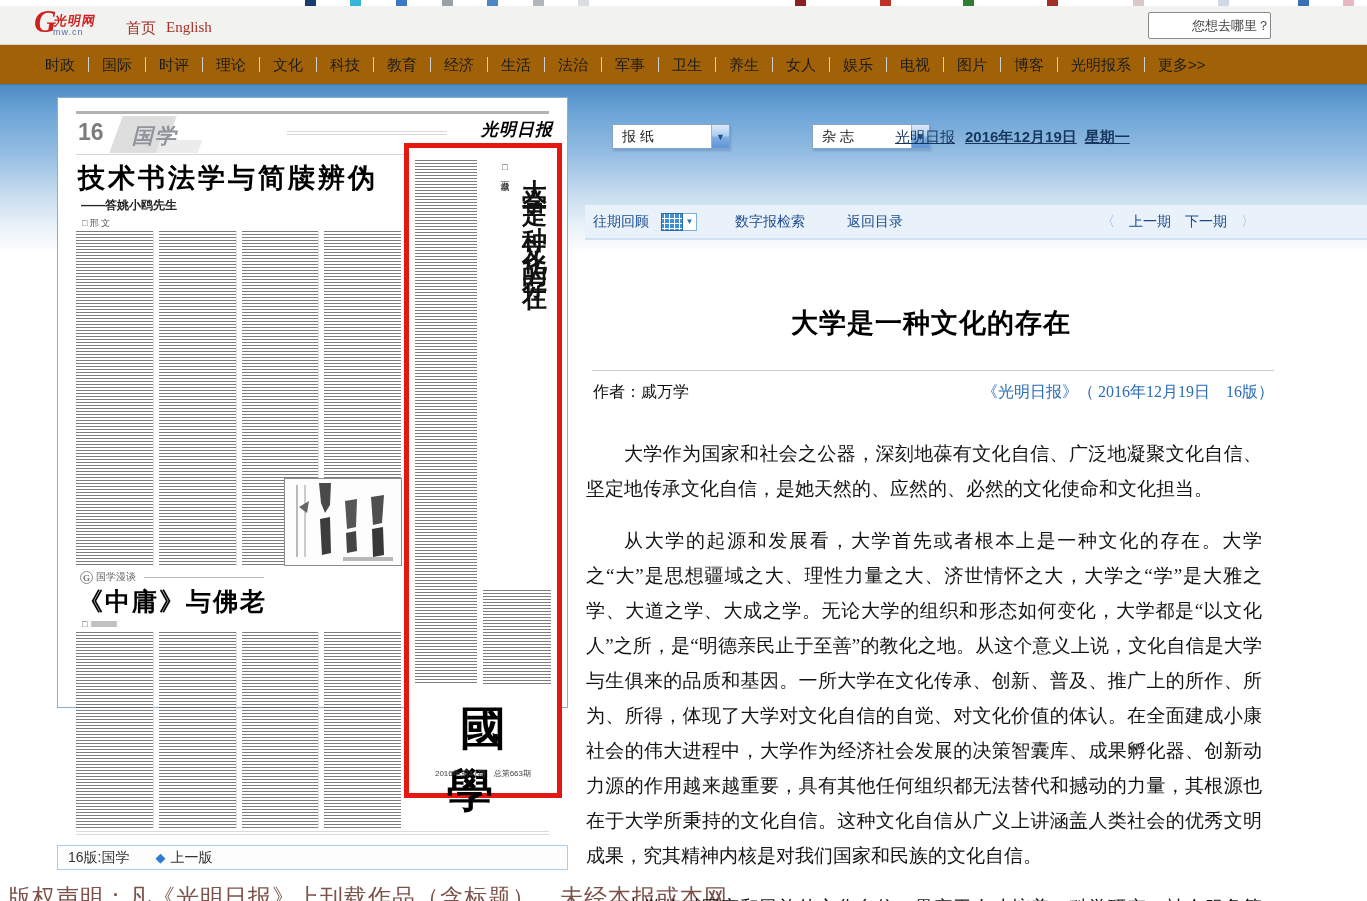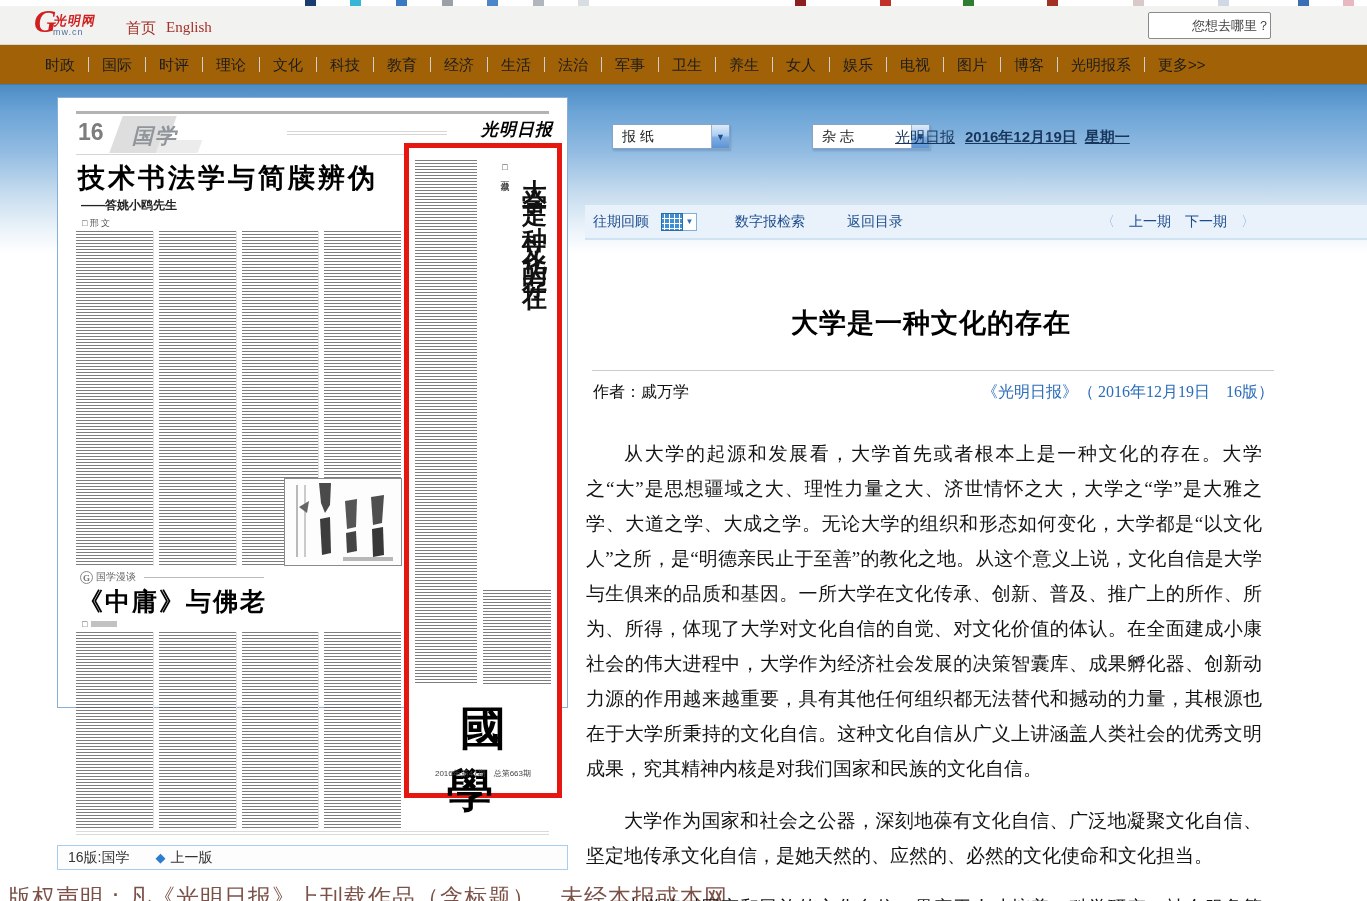--- a/index.html
+++ b/index.html
@@ -315,18 +315,18 @@
       </span>
     </div>
 
     <div class="art-title">大学是一种文化的存在</div>
     <div class="art-rule"></div>
     <div class="art-author">
       <span>作者：</span><span>戚万学</span>
     </div>
     <div class="art-source">《光明日报》（ 2016年12月19日　16版）</div>
     <div class="art-body" id="artbody">
+        <p>大学作为国家和社会之公器，深刻地葆有文化自信、广泛地凝聚文化自信、坚定地传承文化自信，是她天然的、应然的、必然的文化使命和文化担当。</p>
         <p>从大学的起源和发展看，大学首先或者根本上是一种文化的存在。大学之“大”是思想疆域之大、理性力量之大、济世情怀之大，大学之“学”是大雅之学、大道之学、大成之学。无论大学的组织和形态如何变化，大学都是“以文化人”之所，是“明德亲民止于至善”的教化之地。从这个意义上说，文化自信是大学与生俱来的品质和基因。一所大学在文化传承、创新、普及、推广上的所作、所为、所得，体现了大学对文化自信的自觉、对文化价值的体认。在全面建成小康社会的伟大进程中，大学作为经济社会发展的决策智囊库、成果孵化器、创新动力源的作用越来越重要，具有其他任何组织都无法替代和撼动的力量，其根源也在于大学所秉持的文化自信。这种文化自信从广义上讲涵盖人类社会的优秀文明成果，究其精神内核是对我们国家和民族的文化自信。</p>
-        <p>大学作为国家和社会之公器，深刻地葆有文化自信、广泛地凝聚文化自信、坚定地传承文化自信，是她天然的、应然的、必然的文化使命和文化担当。</p>
         <p>大学将对国家和民族的文化自信，贯穿于人才培养、科学研究、社会服务等职能</p>
       </div>
   </div>
 </div>
 
 </body></html>

